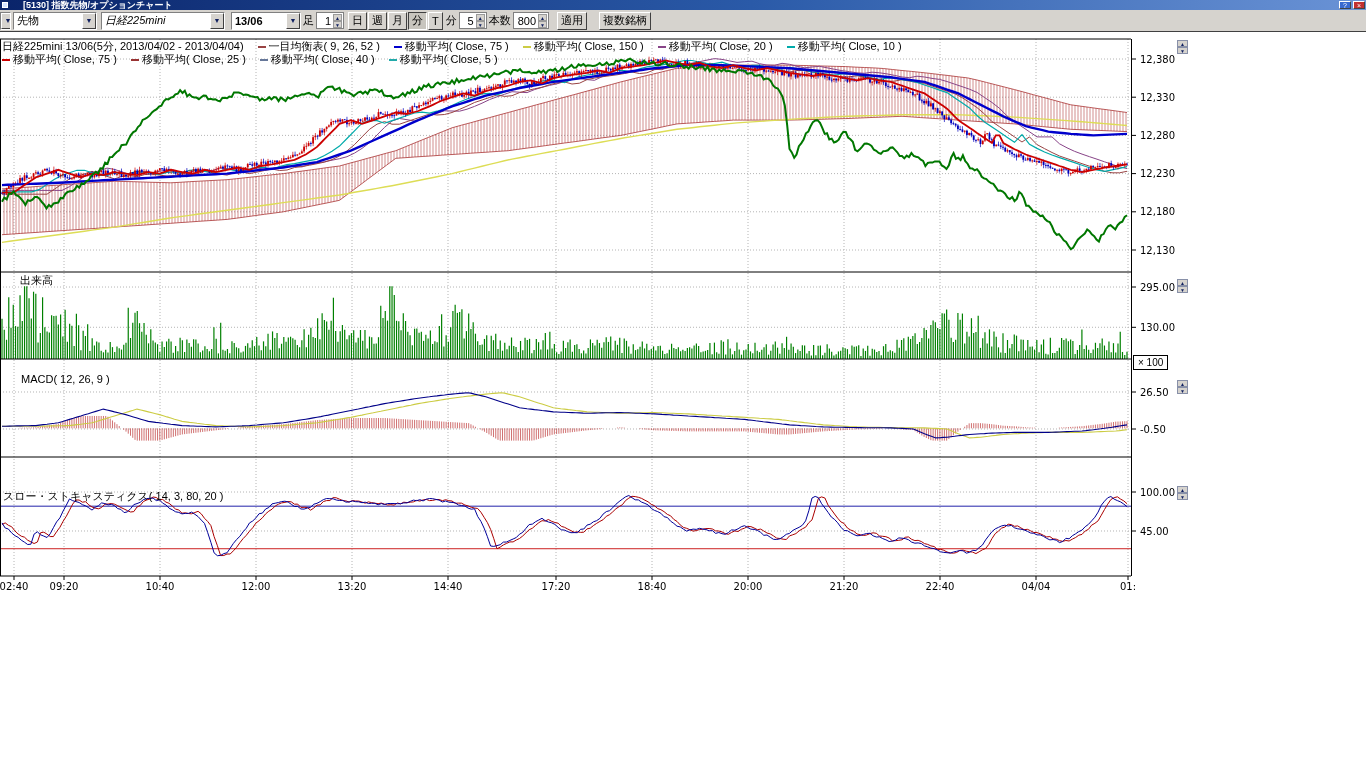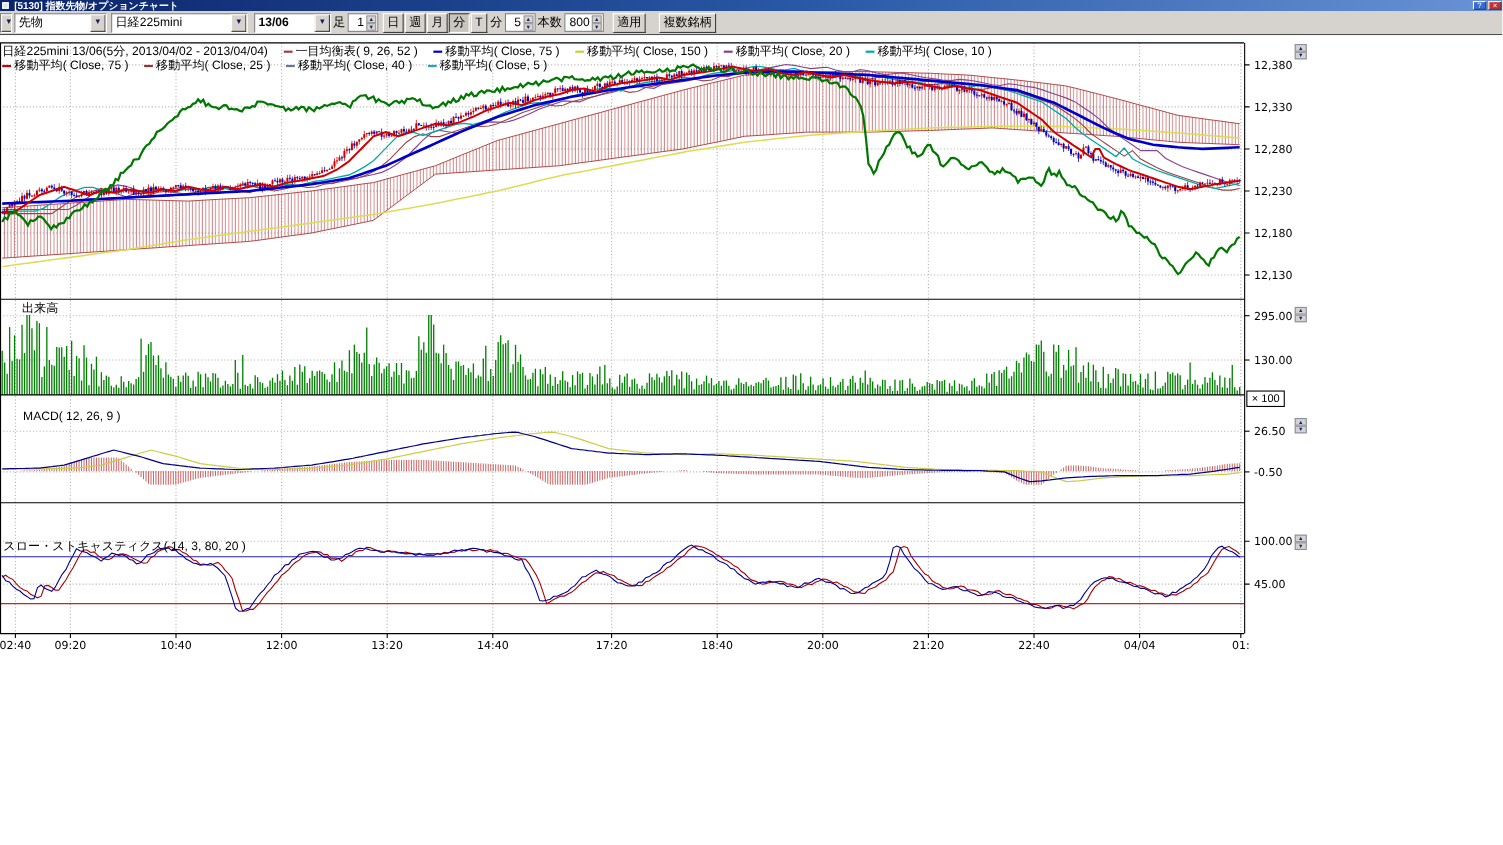--- a/index.html
+++ b/index.html
@@ -4,36 +4,36 @@
 <style>
   *{margin:0;padding:0;box-sizing:border-box;}
   html,body{background:#fff;}
   body{font-family:"Liberation Sans","DejaVu Sans",sans-serif;}
   .screen{position:relative;width:1366px;height:768px;background:#fff;overflow:hidden;}
 
   
   .titlebar{position:absolute;left:0;top:0;width:1366px;height:10px;
     background:linear-gradient(90deg,#0a246a,#2a5aa8 55%,#6a93d6);overflow:hidden;}
   .app-icon{position:absolute;left:2px;top:2px;width:6px;height:6px;background:#d6e4ff;border:1px solid #fff;}
-  .title-text{position:absolute;left:13px;top:0px;color:#fff;font-size:9px;line-height:10px;font-weight:bold;white-space:nowrap;}
+  .title-text{position:absolute;left:23px;top:0px;color:#fff;font-size:9px;line-height:10px;font-weight:bold;white-space:nowrap;}
   .win-btn{position:absolute;top:1px;width:12px;height:8px;font-size:7px;line-height:8px;text-align:center;color:#fff;
     border:1px solid #fff;border-right-color:#444;border-bottom-color:#444;cursor:default;}
   .win-btn.help{right:15px;background:#3a6ad0;}
   .win-btn.close{right:1px;background:#c23030;}
 
   
   .toolbar{position:absolute;left:0;top:10px;width:1366px;height:22px;background:#d6d3ce;
     border-bottom:1px solid #404040;display:flex;align-items:center;font-size:11px;color:#000;}
   .combo{height:18px;background:#fff;border:1px solid;border-color:#808080 #fff #fff #808080;
     display:inline-flex;align-items:center;position:relative;padding-left:3px;overflow:hidden;}
   .combo-text{white-space:nowrap;font-size:11px;}
   .combo-btn{width:14px;height:16px;margin-left:auto;background:#d6d3ce;border:1px solid;
     border-color:#fff #404040 #404040 #fff;font-size:7px;line-height:14px;text-align:center;color:#102060;flex:0 0 14px;}
   .sliver{width:11px;padding-left:0;}
-  .w84{width:84px;} .w124{width:124px;} .w70{width:70px;}
+  .w84{width:84px;} .w124{width:124px;font-style:italic;} .w70{width:70px;}
   .ml2{margin-left:2px;} .ml4{margin-left:4px;} .ml6{margin-left:6px;font-weight:bold;} .ml8{margin-left:8px;}
   .ml12{margin-left:12px;} .ml14{margin-left:14px;} .ml20{margin-left:11px;}
   .tlabel{font-size:11px;margin:0 2px;white-space:nowrap;}
   .tbtn{height:18px;background:#d6d3ce;border:1px solid;border-color:#fff #404040 #404040 #fff;
     font-size:11px;padding:0 3px;font-family:inherit;color:#000;margin-right:1px;white-space:nowrap;}
   .tbtn.active{border-color:#404040 #fff #fff #404040;background:#c8c5be;}
   .spin{height:17px;background:#fff;border:1px solid #808080;display:inline-flex;align-items:center;
     font-size:11px;padding:0 1px 0 4px;}
   .spin-val{min-width:10px;text-align:right;}
   .spin-arrows{display:inline-flex;flex-direction:column;margin-left:2px;}

